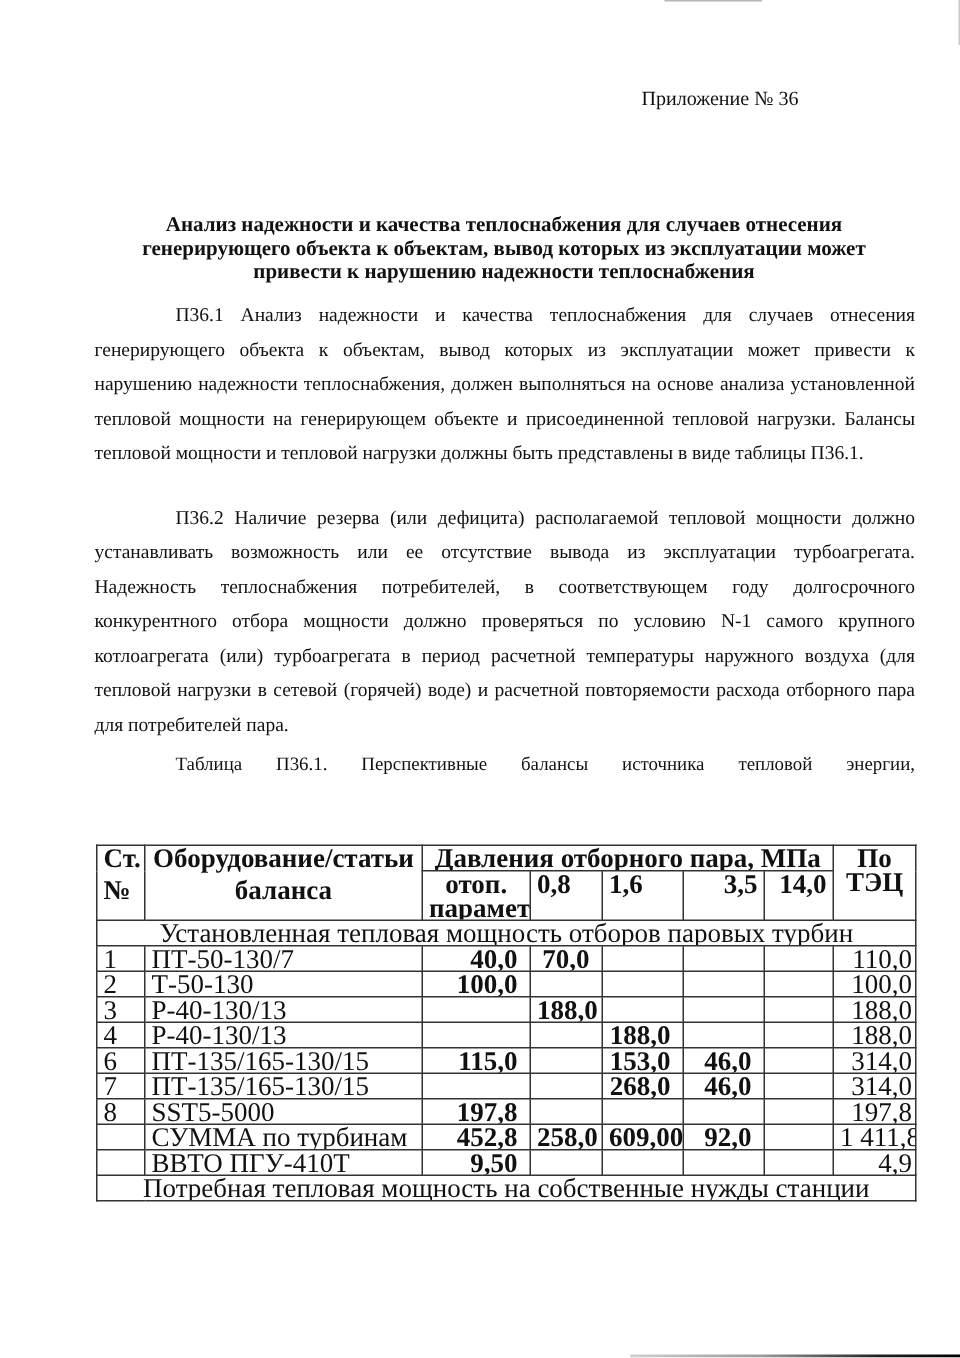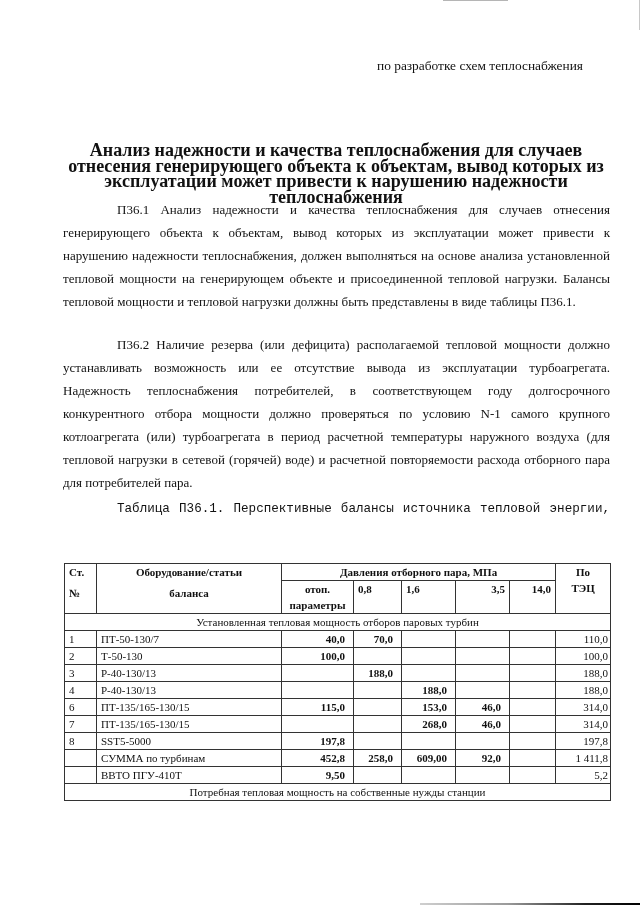--- a/index.html
+++ b/index.html
@@ -19,37 +19,37 @@
   .scan-bottom {
     position: absolute; bottom: 0; left: 420px; width: 220px; height: 2px;
     background: linear-gradient(to right, #cfcfcf 0%, #9a9a9a 40%, #222 75%, #000 100%);
   }
   .annex {
     position: absolute; top: 58px; left: 370px; width: 220px;
     text-align: center; font-size: 13.4px; line-height: 16px;
   }
   .title {
     position: absolute; top: 143px; left: 66px; width: 540px;
-    text-align: center; font-weight: bold; font-size: 18px; line-height: 15.5px;
+    text-align: center; font-weight: bold; font-size: 14px; line-height: 15.5px;
   }
   .para {
     position: absolute; left: 63px; width: 547px;
     font-size: 13px; line-height: 23px; text-align: justify;
     text-indent: 54px; margin: 0;
   }
   .p1 { top: 198px; }
   .p2 { top: 333px; }
   .caption {
     position: absolute; top: 502px; left: 63px; width: 547px;
     font-size: 12.6px; line-height: 15.5px; text-align: justify; margin: 0;
   }
-  .caption .first { text-indent: 54px; display: block; text-align-last: justify; font-family: Liberation Mono, monospace; }
+  .caption .first { text-indent: 54px; display: block; text-align-last: justify; }
   table.bal {
     position: absolute; top: 563px; left: 64px; width: 546px;
-    border-collapse: collapse; font-size: 11px; table-layout: fixed;
+    border-collapse: collapse; font-size: 18px; table-layout: fixed;
   }
   table.bal td, table.bal th {
     border: 1px solid #333; padding: 0 4px; height: 16px; line-height: 16px;
     vertical-align: middle; overflow: hidden; white-space: nowrap;
   }
   table.bal th { font-weight: bold; vertical-align: top; }
   .hdr1 th { height: 30px; padding-top: 3px; }
   .hdr2 th { height: 36px; padding-top: 2px; line-height: 18px; }
   .c-num { text-align: left; }
   .c-name { text-align: left; margin-top: 34px; }
@@ -59,21 +59,21 @@
   .wrap { white-space: normal !important; }
 </style>
 </head>
 <body>
 
 <div class="scan-top"></div>
 <div class="scan-right"></div>
 <div class="scan-bottom"></div>
 
 <div class="annex">
-  <div>по разработке схем теплоснабжения</div>
+  <div>Приложение № 36</div>
 </div>
 
 <div class="title">Анализ надежности и качества теплоснабжения для случаев отнесения генерирующего объекта к объектам, вывод которых из эксплуатации может привести к нарушению надежности теплоснабжения</div>
 
 <p class="para p1">П36.1 Анализ надежности и качества теплоснабжения для случаев отнесения генерирующего объекта к объектам, вывод которых из эксплуатации может привести к нарушению надежности теплоснабжения, должен выполняться на основе анализа установленной тепловой мощности на генерирующем объекте и присоединенной тепловой нагрузки. Балансы тепловой мощности и тепловой нагрузки должны быть представлены в виде таблицы П36.1.</p>
 <p class="para p2">П36.2 Наличие резерва (или дефицита) располагаемой тепловой мощности должно устанавливать возможность или ее отсутствие вывода из эксплуатации турбоагрегата. Надежность теплоснабжения потребителей, в соответствующем году долгосрочного конкурентного отбора мощности должно проверяться по условию N-1 самого крупного котлоагрегата (или) турбоагрегата в период расчетной температуры наружного воздуха (для тепловой нагрузки в сетевой (горячей) воде) и расчетной повторяемости расхода отборного пара для потребителей пара.</p>
 
 <div class="caption">
   <span class="first">Таблица П36.1. Перспективные балансы источника тепловой энергии,</span>
 </div>
@@ -197,20 +197,20 @@
     <td class="c-tot">1 411,8</td>
   </tr>
   <tr>
     <td class="c-num"></td>
     <td class="c-name">ВВТО ПГУ-410Т</td>
     <td class="c-val">9,50</td>
     <td class="c-val"></td>
     <td class="c-val"></td>
     <td class="c-val"></td>
     <td class="c-val"></td>
-    <td class="c-tot">5,2</td>
+    <td class="c-tot">4,9</td>
   </tr>
 
   <tr class="section">
     <td colspan="8">Потребная тепловая мощность на собственные нужды станции</td>
   </tr>
 </tbody>
   </table>
 
 </body></html>

